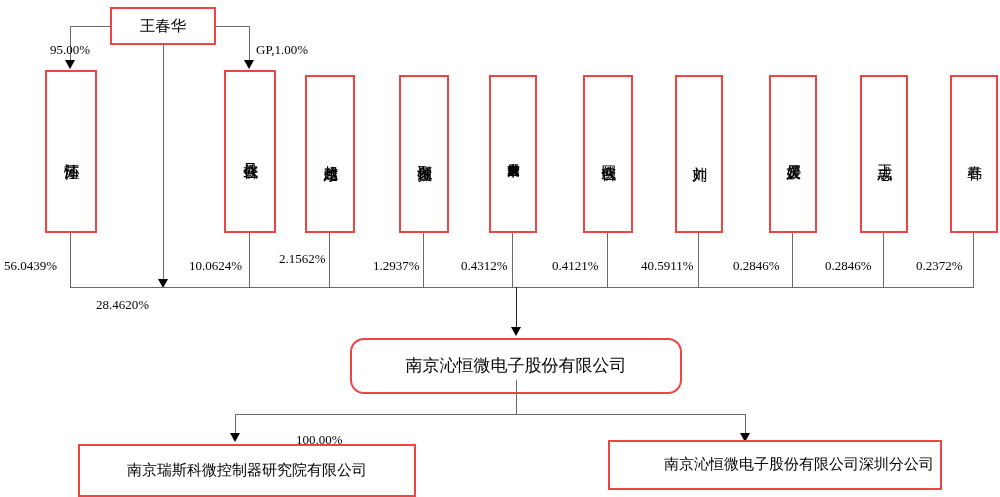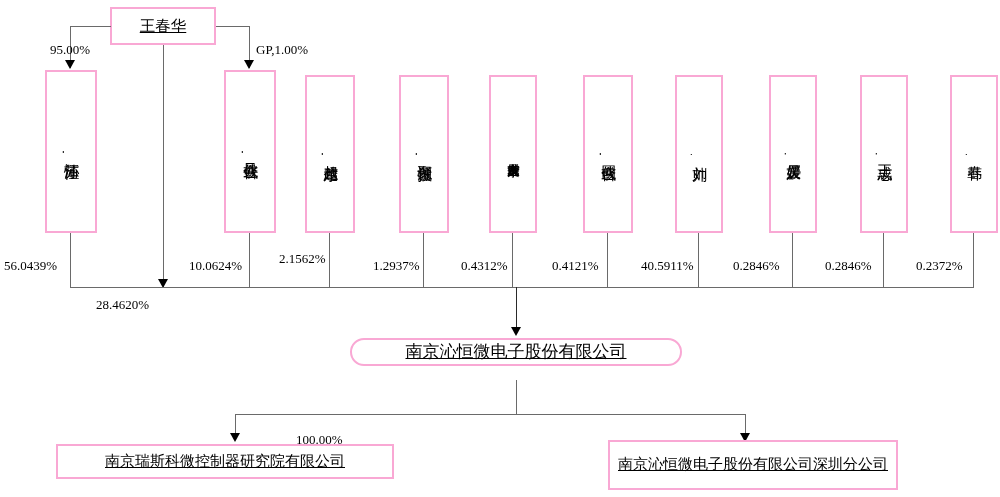--- a/index.html
+++ b/index.html
@@ -14,27 +14,26 @@
   #chart {
     position: relative;
     width: 1000px;
     height: 497px;
     background: #ffffff;
     overflow: hidden;
   }
   .box {
     position: absolute;
     box-sizing: border-box;
-    border: 2px solid #f9a8d4;
+    border: 2px solid #ef4444;
     background: #ffffff;
     display: flex;
     align-items: center;
     justify-content: center;
     text-align: center;
-    text-decoration: underline;
   }
   
   .vbox {
     writing-mode: vertical-rl;
     text-orientation: upright;
     line-height: 1.04;
     letter-spacing: 0.5px;
     font-size: 15px;
     white-space: nowrap;
     padding: 4px 0;
@@ -151,35 +150,35 @@
   <div class="box vbox" style="left:950px; top:75px; width:48px; height:158px;">
     <span>韩春</span>
   </div>
   <div class="ln v" style="left:973px; top:233px; height:54px;"></div>
   <div class="lbl pct" style="left:916px; top:258px;">0.2372%</div>
 
   <div class="ln h" style="left:70px; top:287px; width:904px;"></div>
   <div class="ln v dark" style="left:516px; top:287px; height:44px;"></div>
   <div class="arrow" style="left:511px; top:327px;"></div>
 
-  <div class="box hbox" style="left:350px; top:338px; width:332px; height:28px;border-radius:14px;">
+  <div class="box hbox" style="left:350px; top:338px; width:332px; height:56px;border-radius:14px;">
     <span>南京沁恒微电子股份有限公司</span>
   </div>
 
   <div class="ln v" style="left:516px; top:380px; height:34px;"></div>
   <div class="ln h" style="left:235px; top:414px; width:511px;"></div>
   <div class="lbl" style="left:296px; top:395px;margin-top:37px;">100.00%</div>
 
   <div class="ln v" style="left:235px; top:414px; height:26px;"></div>
   <div class="arrow" style="left:230px; top:433px;"></div>
 
   <div class="ln v" style="left:745px; top:414px; height:26px;"></div>
   <div class="arrow" style="left:740px; top:433px;"></div>
 
-  <div class="box hbox sub" style="left:56px; top:444px; width:338px; height:35px;">
+  <div class="box hbox sub" style="left:78px; top:444px; width:338px; height:53px;">
     <span>南京瑞斯科微控制器研究院有限公司</span>
   </div>
 
-  <div class="box hbox sub" style="left:608px; top:440px; width:290px; height:50px;">
+  <div class="box hbox sub" style="left:608px; top:440px; width:334px; height:50px;justify-content:flex-end;">
     <span>南京沁恒微电子股份有限公司深圳分公司</span>
   </div>
 
 </div>
 
 </body></html>

